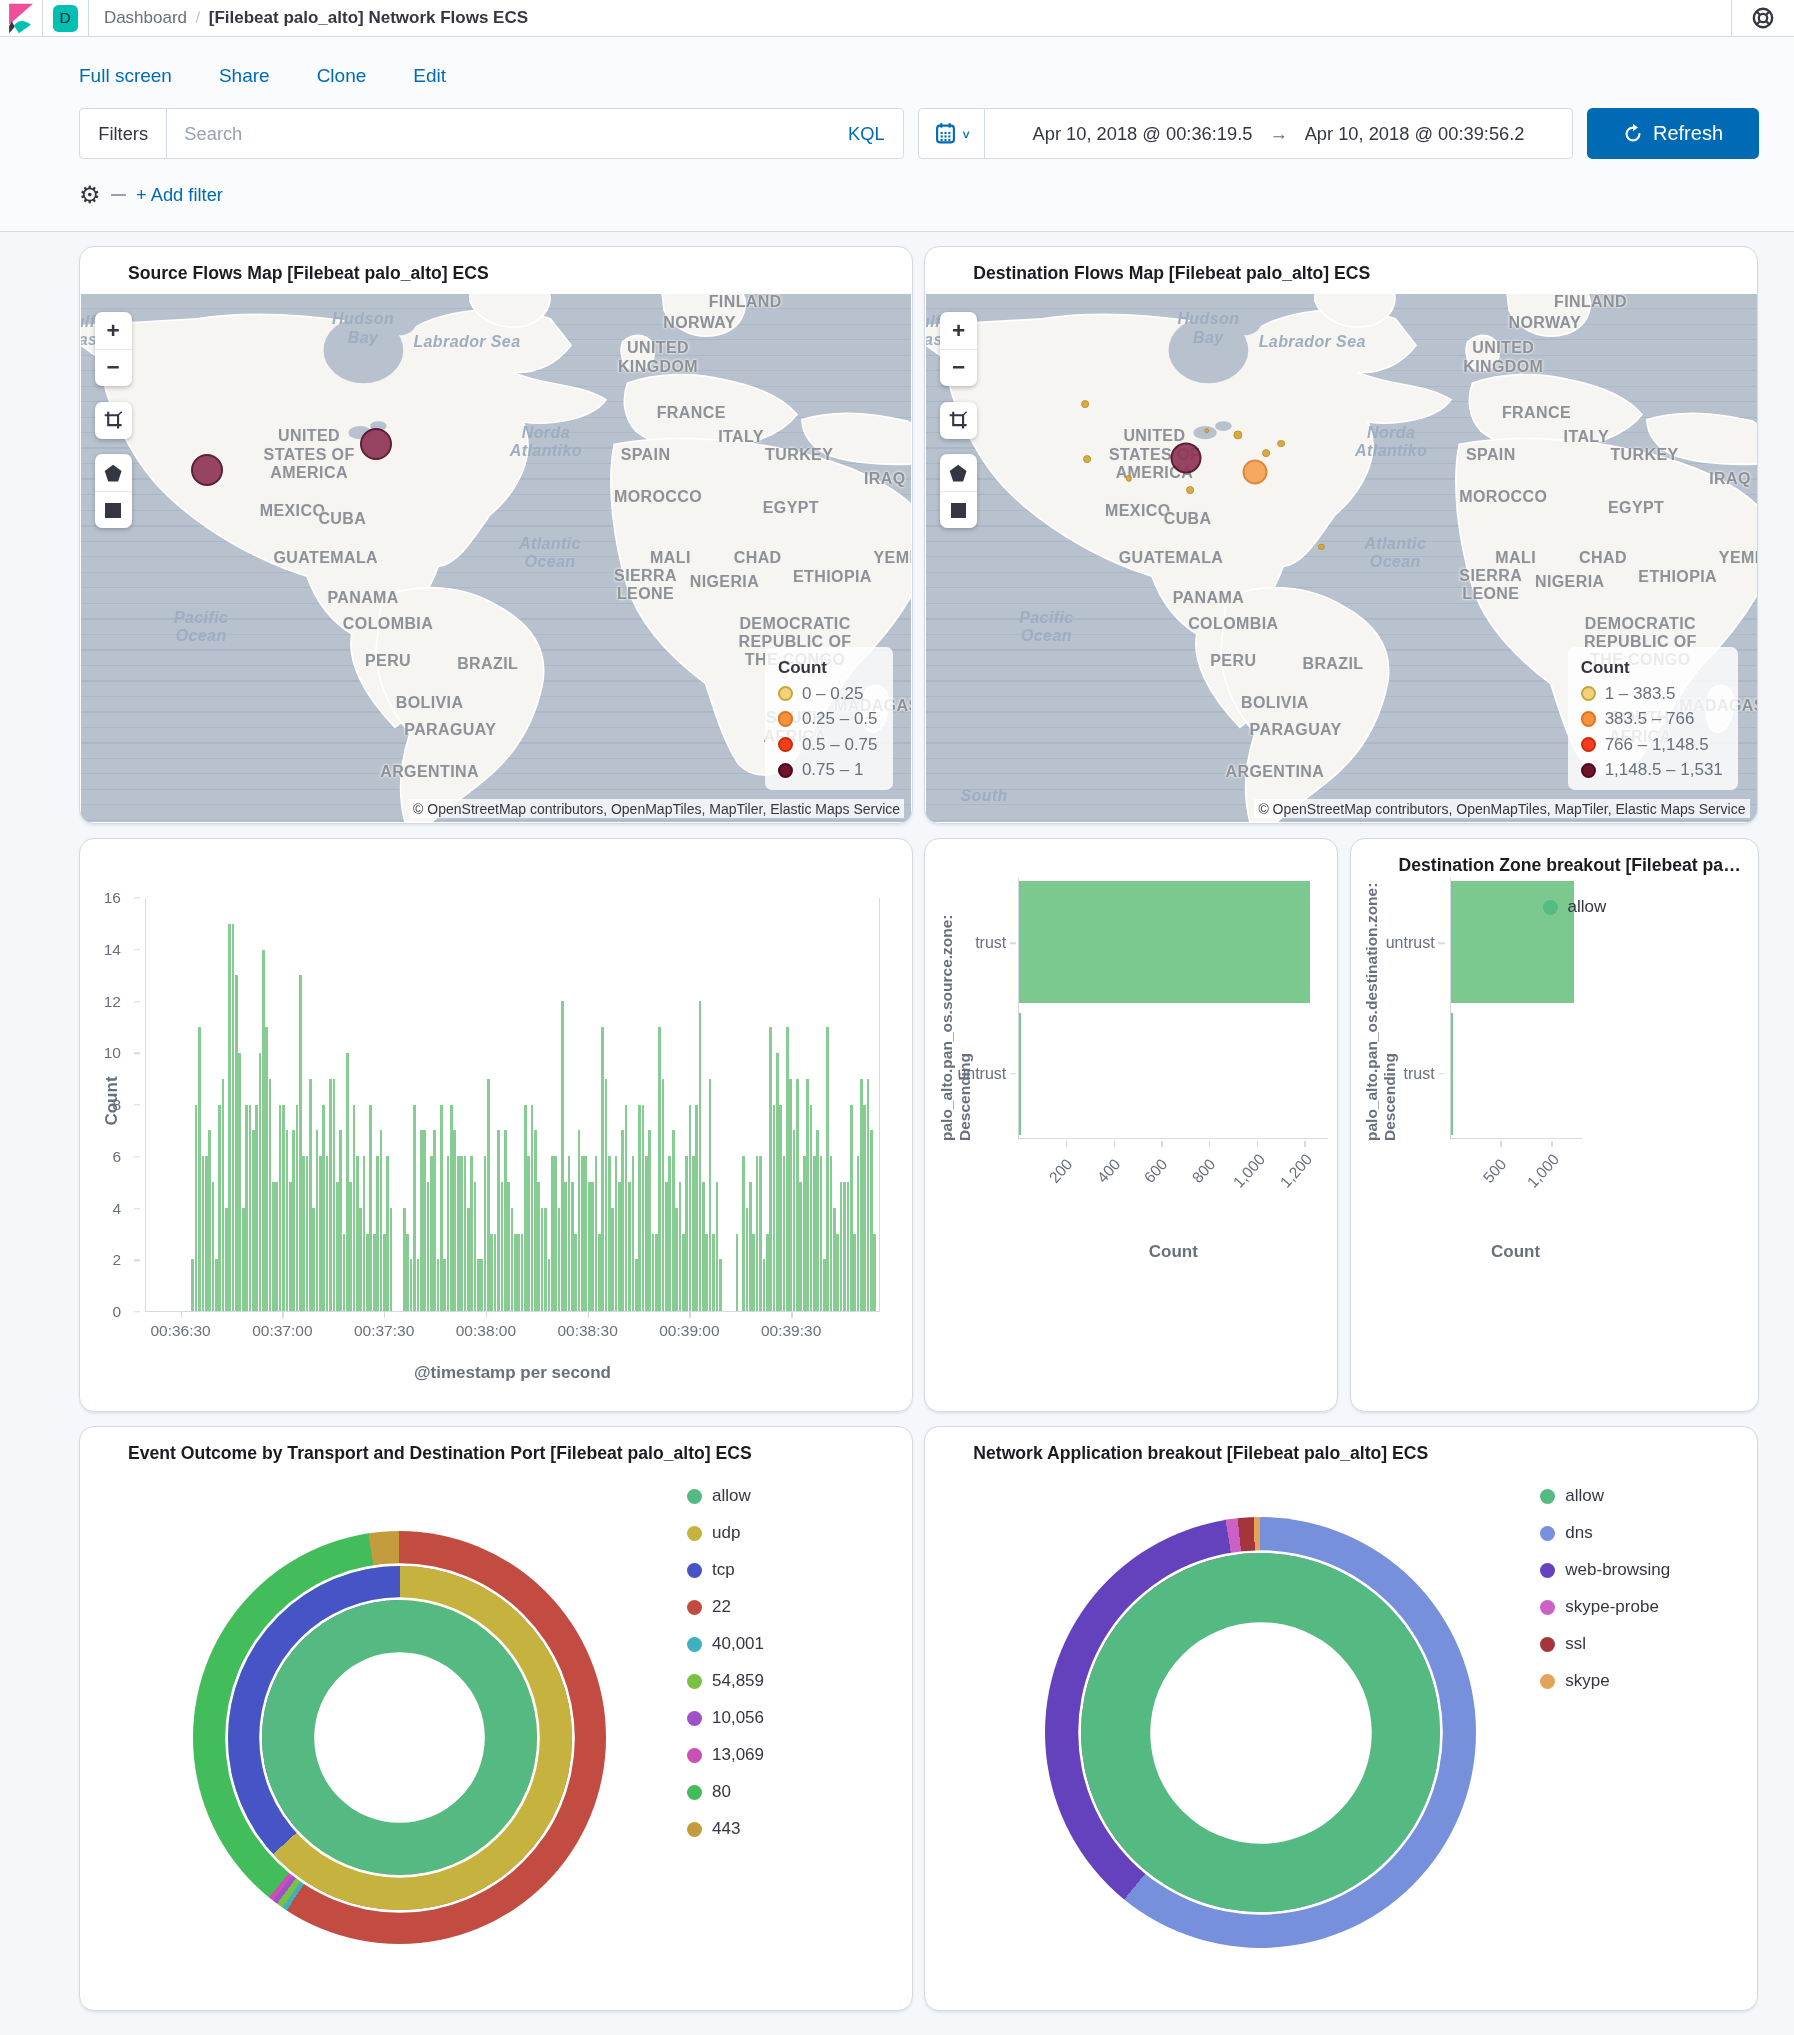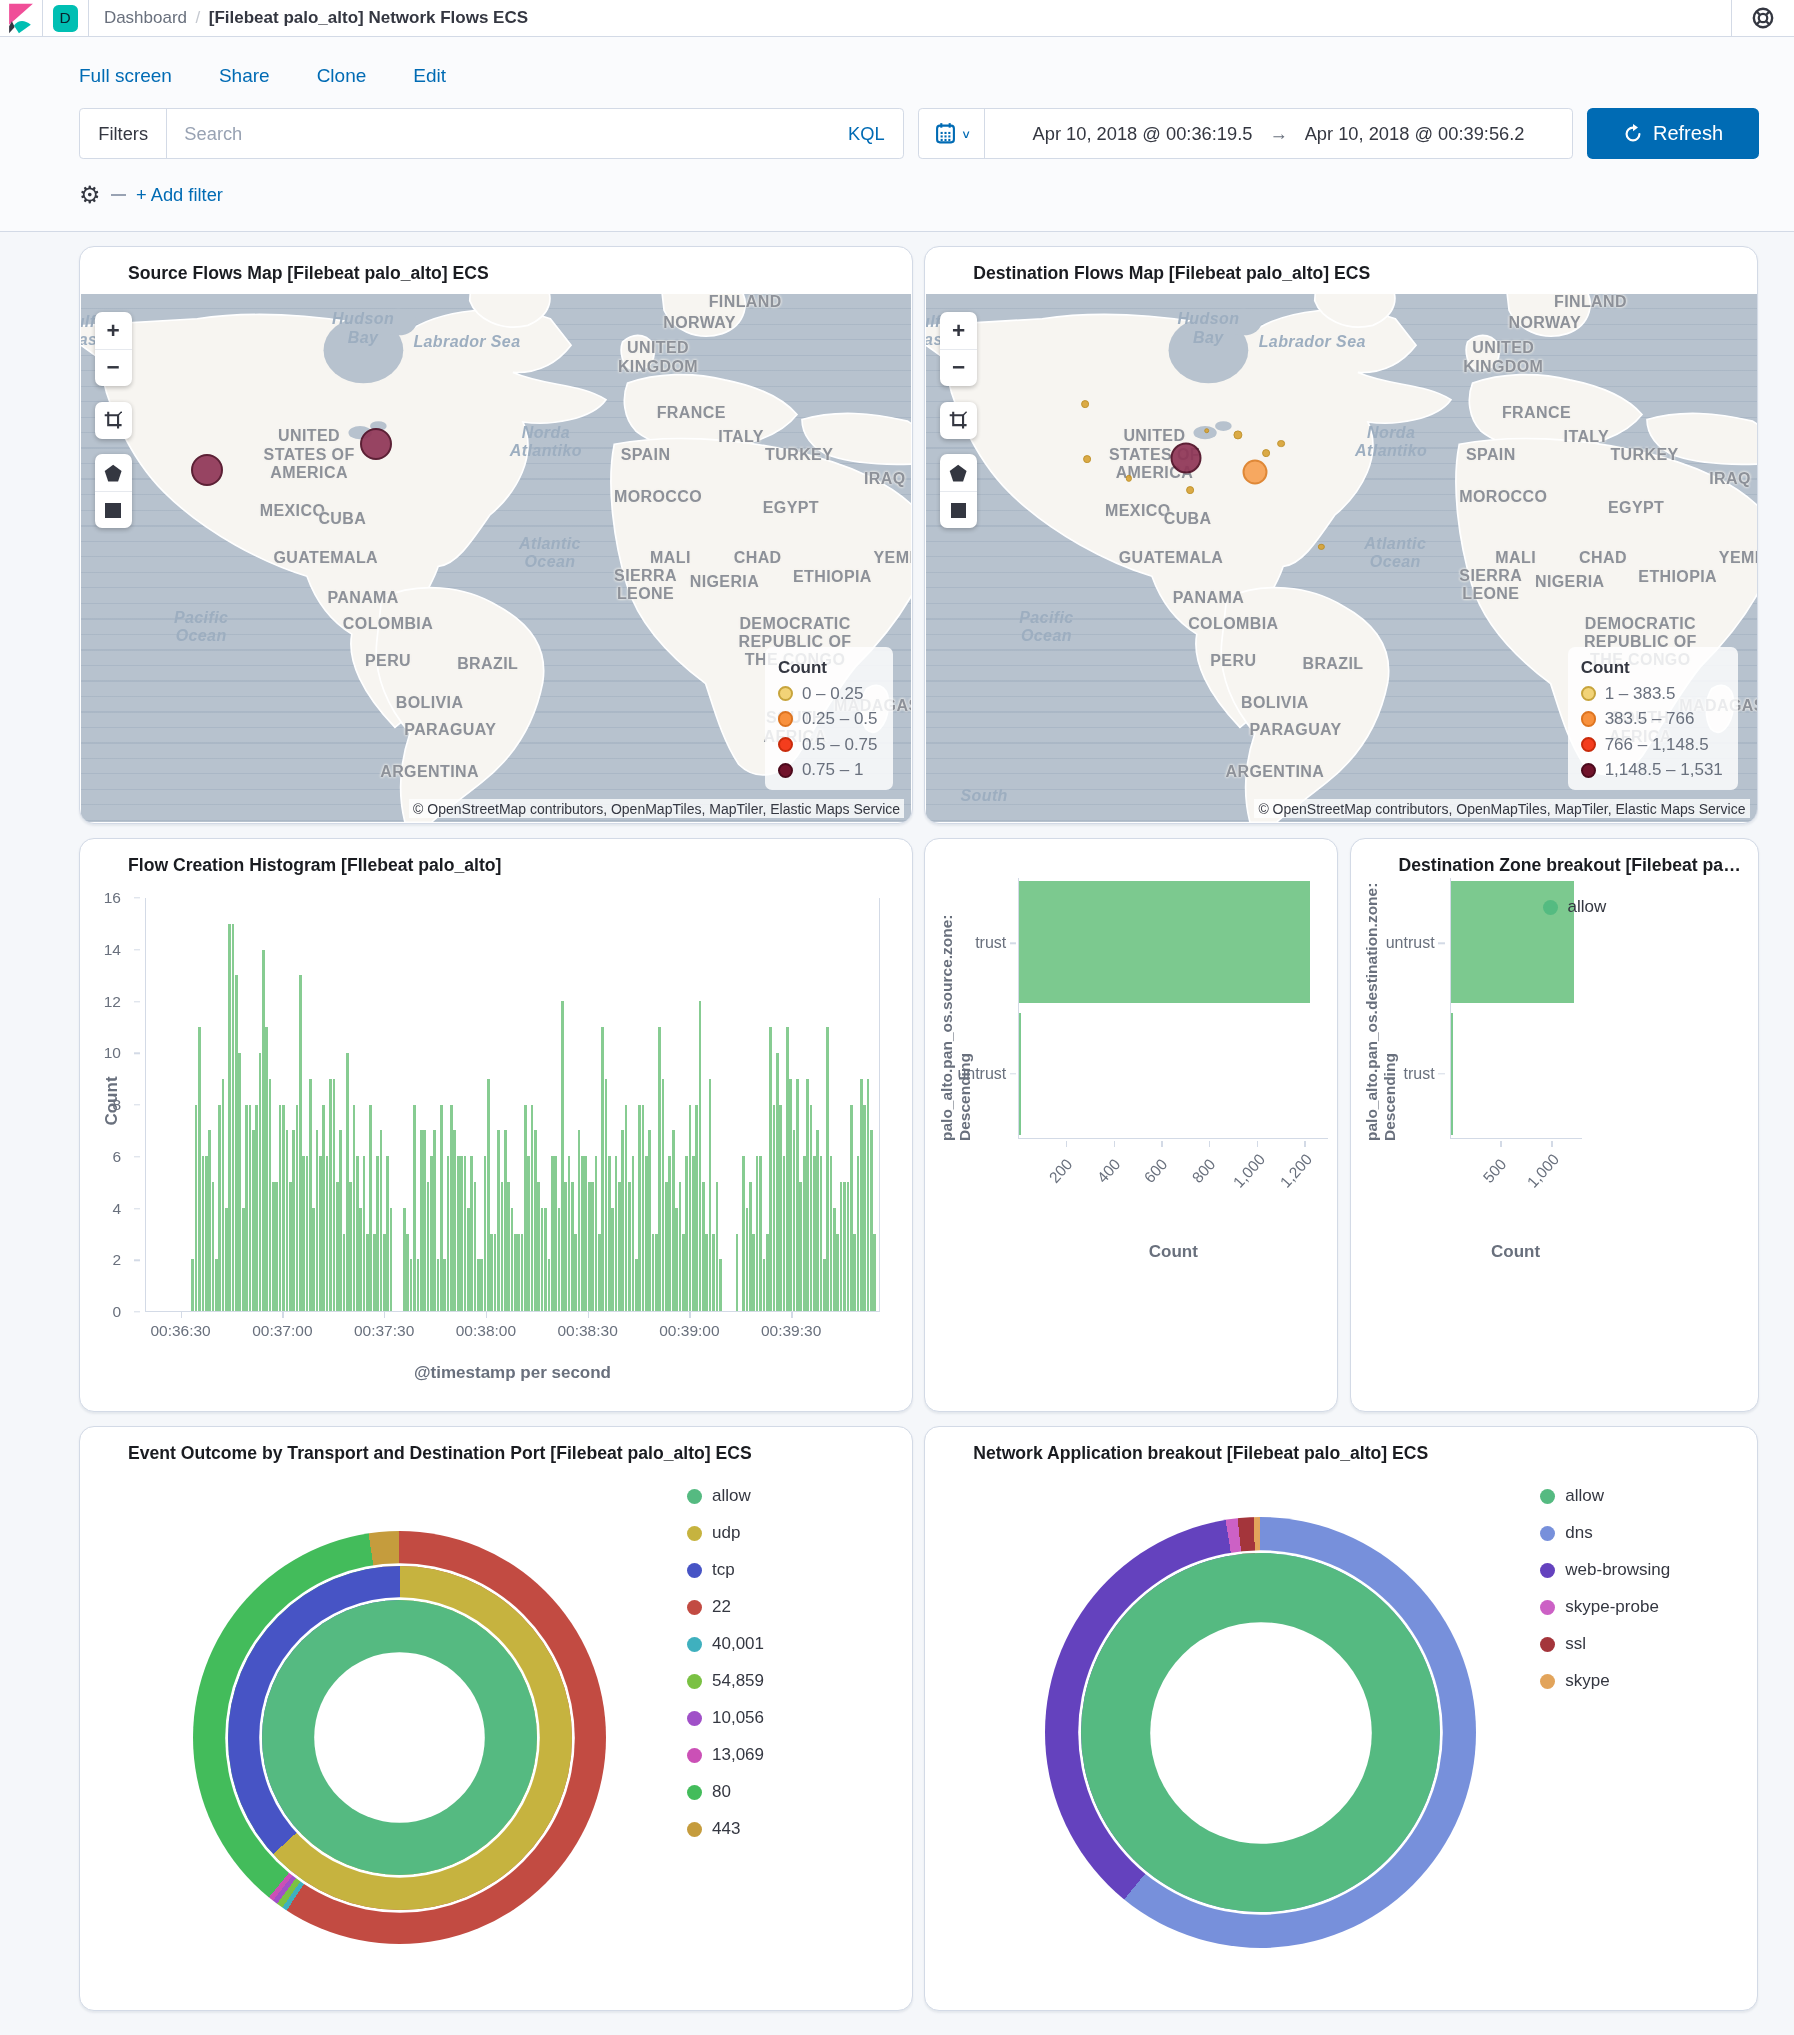--- a/index.html
+++ b/index.html
@@ -457,21 +457,20 @@
               <span class="lg-label">1,148.5 – 1,531</span>
             </div>
           </div>
         <div class="map-attrib">© OpenStreetMap contributors, OpenMapTiles, MapTiler, Elastic Maps Service</div>
       </div>
     </section>
   </div>
 
   <div class="row row2">
     <section class="panel h815">
-      <h2 class="panel-title">Flow Creation Histogram [FIlebeat palo_alto]</h2>
       <div class="axis-label hist-count">Count</div>
       <div class="hist-ylabels" id="hist-ylabels">
           <span class="hist-ylabel" style="top: 100%;">0</span>
           <span class="hist-ytick" style="top: 100%;"></span>
           <span class="hist-ylabel" style="top: 87.5%;">2</span>
           <span class="hist-ytick" style="top: 87.5%;"></span>
           <span class="hist-ylabel" style="top: 75%;">4</span>
           <span class="hist-ytick" style="top: 75%;"></span>
           <span class="hist-ylabel" style="top: 62.5%;">6</span>
           <span class="hist-ytick" style="top: 62.5%;"></span>

